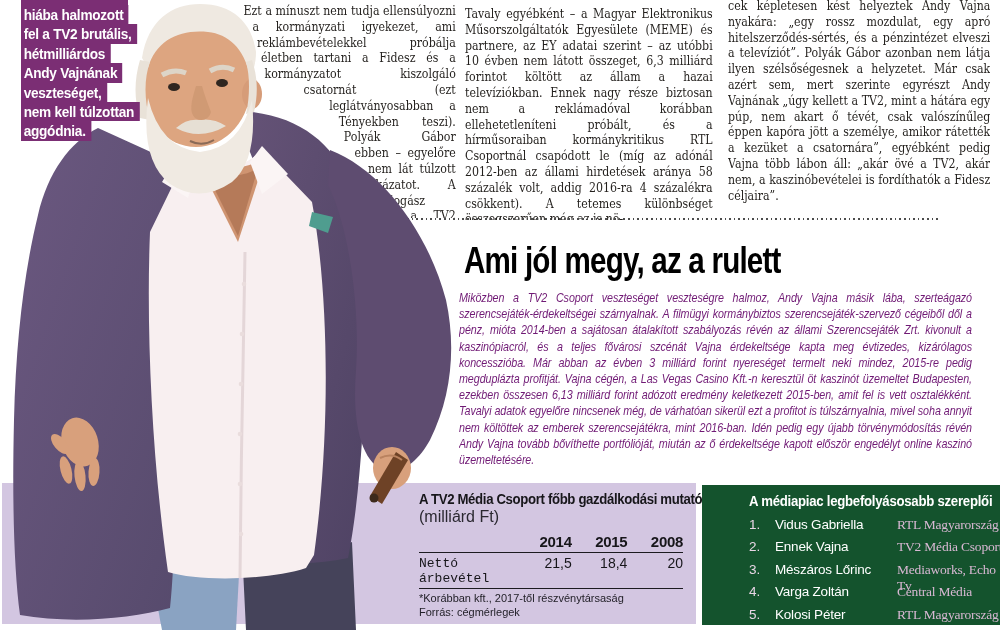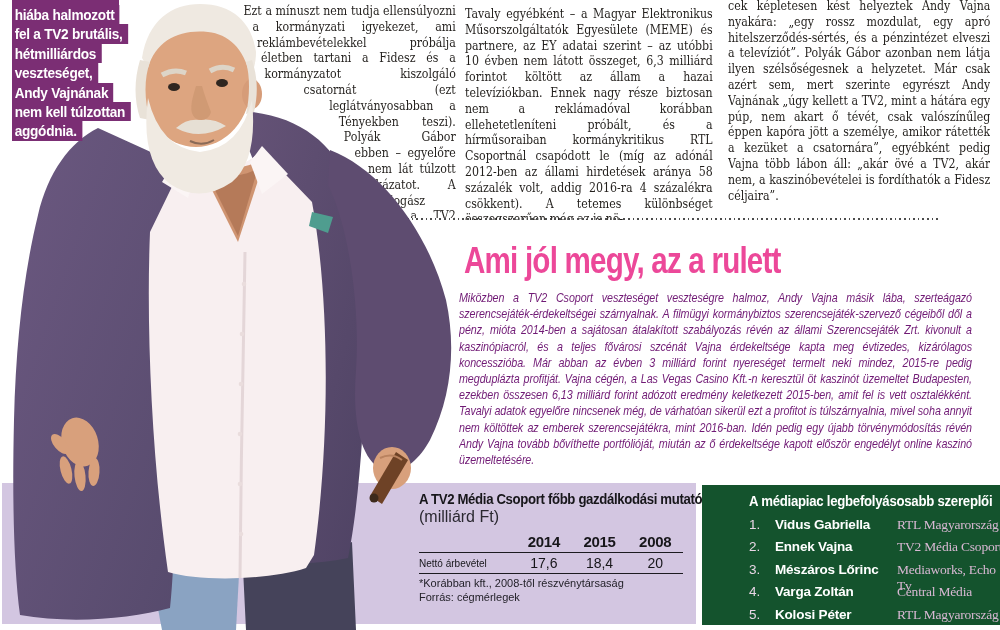--- a/index.html
+++ b/index.html
@@ -20,37 +20,37 @@
   #col2{left:465px;top:6px;width:248px;height:214px;}
   #col2 .sx{width:288px;}
   #col3{left:728px;top:-2px;width:262px;height:212px;}
   #col3 .sx{width:305px;}
   .wrap-spacer{
     float:left;width:150px;height:212px;
     shape-outside:polygon(0px 0px,7px 0px,17px 18px,29px 36px,33px 52px,38px 68px,43px 90px,96px 99px,117px 113px,128px 129px,134px 146px,147px 161px,142px 177px,151px 193px,151px 212px,0px 212px);
     shape-margin:3px;
   }
   
-  #caption{position:absolute;left:12px;top:0;z-index:6;}
+  #caption{position:absolute;left:0;top:0;z-index:6;padding-left:21px;}
   .cap-sliver{width:107px;height:5px;background:#7b2e74;}
   .cap-row{height:19.4px;}
   .cap-line{
     display:inline-block;transform:scaleX(0.88);transform-origin:0 0;
     background:#7b2e74;color:#ffffff;font-weight:bold;
     font-size:15.5px;line-height:19.4px;padding:0 6px 0 3px;
     letter-spacing:-0.3px;white-space:nowrap;
   }
   
   #dotted-rule{
     position:absolute;left:352px;top:218px;width:588px;height:2px;z-index:1;
     background:repeating-linear-gradient(to right,#4c4c4c 0 1.6px,transparent 1.6px 4.6px);
   }
   
   #rulett-headline{
-    position:absolute;left:464px;top:240px;z-index:2;color:#ec4899;
+    position:absolute;left:464px;top:240px;z-index:2;color:#000000;
   }
   #rulett-headline .cond{
     display:inline-block;transform:scaleX(0.8);transform-origin:0 0;
     font-size:37px;font-weight:bold;letter-spacing:-1px;white-space:nowrap;
   }
   #rulett-body{
     position:absolute;left:459px;top:290px;width:513px;height:175px;overflow:hidden;
     color:#701a75;z-index:2;font-style:italic;
   }
   #rulett-body .sxb{
@@ -66,40 +66,40 @@
     position:absolute;left:411px;top:483px;width:284px;height:141px;z-index:5;
     color:#17161a;padding:0;
   }
   #tv2-table .inner{padding:7px 12px 0 8px;}
   .tbl-title .cond{
     display:inline-block;transform:scaleX(0.88);transform-origin:0 0;
     font-size:15px;font-weight:bold;letter-spacing:-0.4px;white-space:nowrap;
   }
   .tbl-unit{font-size:16px;margin-top:0px;color:#2a2830;}
   .trow{display:flex;align-items:flex-start;}
-  .tlabel{flex:0 0 97px;font-size:10px;line-height:15px;padding:3px 0 2px 0;}
-  .tcell{flex:1;text-align:center;font-size:14px;padding:2px 0 2px 0;}
+  .tlabel{flex:0 0 97px;font-size:13px;line-height:15px;padding:3px 0 2px 0;font-family:Liberation Mono, monospace;}
+  .tcell{flex:1;text-align:right;font-size:14px;padding:2px 0 2px 0;}
   .thead{margin-top:5px;}
   .thead .tcell{font-weight:bold;font-size:15px;letter-spacing:-0.3px;}
   .rule{border-top:1.4px solid #1c1b20;}
   .tbl-foot{font-size:11px;line-height:13.5px;padding-top:3px;color:#24222a;}
   
   #influencers{
     position:absolute;left:702px;top:485px;width:275px;height:140px;z-index:5;
     background:#14532d;color:#ffffff;padding-left:36px;
   }
   #influencers .inner{padding:7px 10px 0 11px;}
   .inf-title .cond{
     display:inline-block;transform:scaleX(0.88);transform-origin:0 0;
     font-size:15px;font-weight:bold;letter-spacing:-0.3px;white-space:nowrap;color:#fff;
   }
   .inf-row{display:flex;height:22.4px;align-items:baseline;font-size:13.5px;}
   .inf-list{margin-top:7px;}
   .inf-rank{flex:0 0 26px;color:#e9d6e6;}
-  .inf-name{flex:0 0 122px;font-weight:bold;letter-spacing:-0.2px;}
+  .inf-name{flex:0 0 122px;font-weight:normal;letter-spacing:-0.2px;}
   .inf-co{flex:1;color:#d8b8d3;letter-spacing:-0.2px;font-family:Liberation Serif, serif;}
   
   #photo{position:absolute;left:0;top:0;width:470px;height:630px;z-index:3;pointer-events:none;}
 </style>
 </head>
 <body>
 
 <div id="lavender-band"></div>
 
 <div id="dotted-rule"></div>
@@ -177,22 +177,22 @@
       <path d="M380,458 Q392,452 402,460" stroke="#b9825f" stroke-width="2" fill="none"></path>
     </g>
   </svg>
 </div>
 
 <div id="caption">
   <div class="cap-sliver"></div>
   <div class="cap-row"><span class="cap-line">hiába halmozott</span></div>
   <div class="cap-row"><span class="cap-line">fel a TV2 brutális,</span></div>
   <div class="cap-row"><span class="cap-line">hétmilliárdos</span></div>
+  <div class="cap-row"><span class="cap-line">Andy Vajnának</span></div>
   <div class="cap-row"><span class="cap-line">veszteséget,</span></div>
-  <div class="cap-row"><span class="cap-line">Andy Vajnának</span></div>
   <div class="cap-row"><span class="cap-line">nem kell túlzottan</span></div>
   <div class="cap-row"><span class="cap-line">aggódnia.</span></div>
 </div>
 
 <div id="col1" class="serifcol">
   <div class="sx">
     <div class="wrap-spacer"></div>
     <span>Ezt a mínuszt nem tudja ellensúlyozni a kormányzati igyekezet, ami reklámbevételekkel próbálja életben tartani a Fidesz és a kormányzatot kiszolgáló csatornát (ezt leglátványosabban a Tényekben teszi). Polyák Gábor ebben – egyelőre – nem lát túlzott kockázatot. A médiajogász szerint a TV2 nem pénzkérdés, „hiszen ha tudja hozni az agymosás elvárt szintjét, ak-</span>
   </div>
 </div>
@@ -217,26 +217,26 @@
     </div>
     <div class="tbl-unit">(milliárd Ft)</div>
     <div class="trow thead">
       <div class="tlabel"></div>
       <div class="tcell">2014</div>
       <div class="tcell">2015</div>
       <div class="tcell">2008</div>
     </div>
     <div class="trow rule">
       <div class="tlabel">Nettó árbevétel</div>
-      <div class="tcell">17,6</div>
+      <div class="tcell">21,5</div>
       <div class="tcell">18,4</div>
       <div class="tcell">20</div>
     </div>
     <div class="rule tbl-foot">
-      <div>*Korábban kft., 2008-től részvénytársaság</div>
+      <div>*Korábban kft., 2017-től részvénytársaság</div>
       <div>Forrás: cégmérlegek</div>
     </div>
   </div>
 </div>
 
 <div id="influencers">
   <div class="inner">
     <div class="inf-title">
       <span class="cond">A médiapiac legbefolyásosabb szereplői</span>
     </div>

